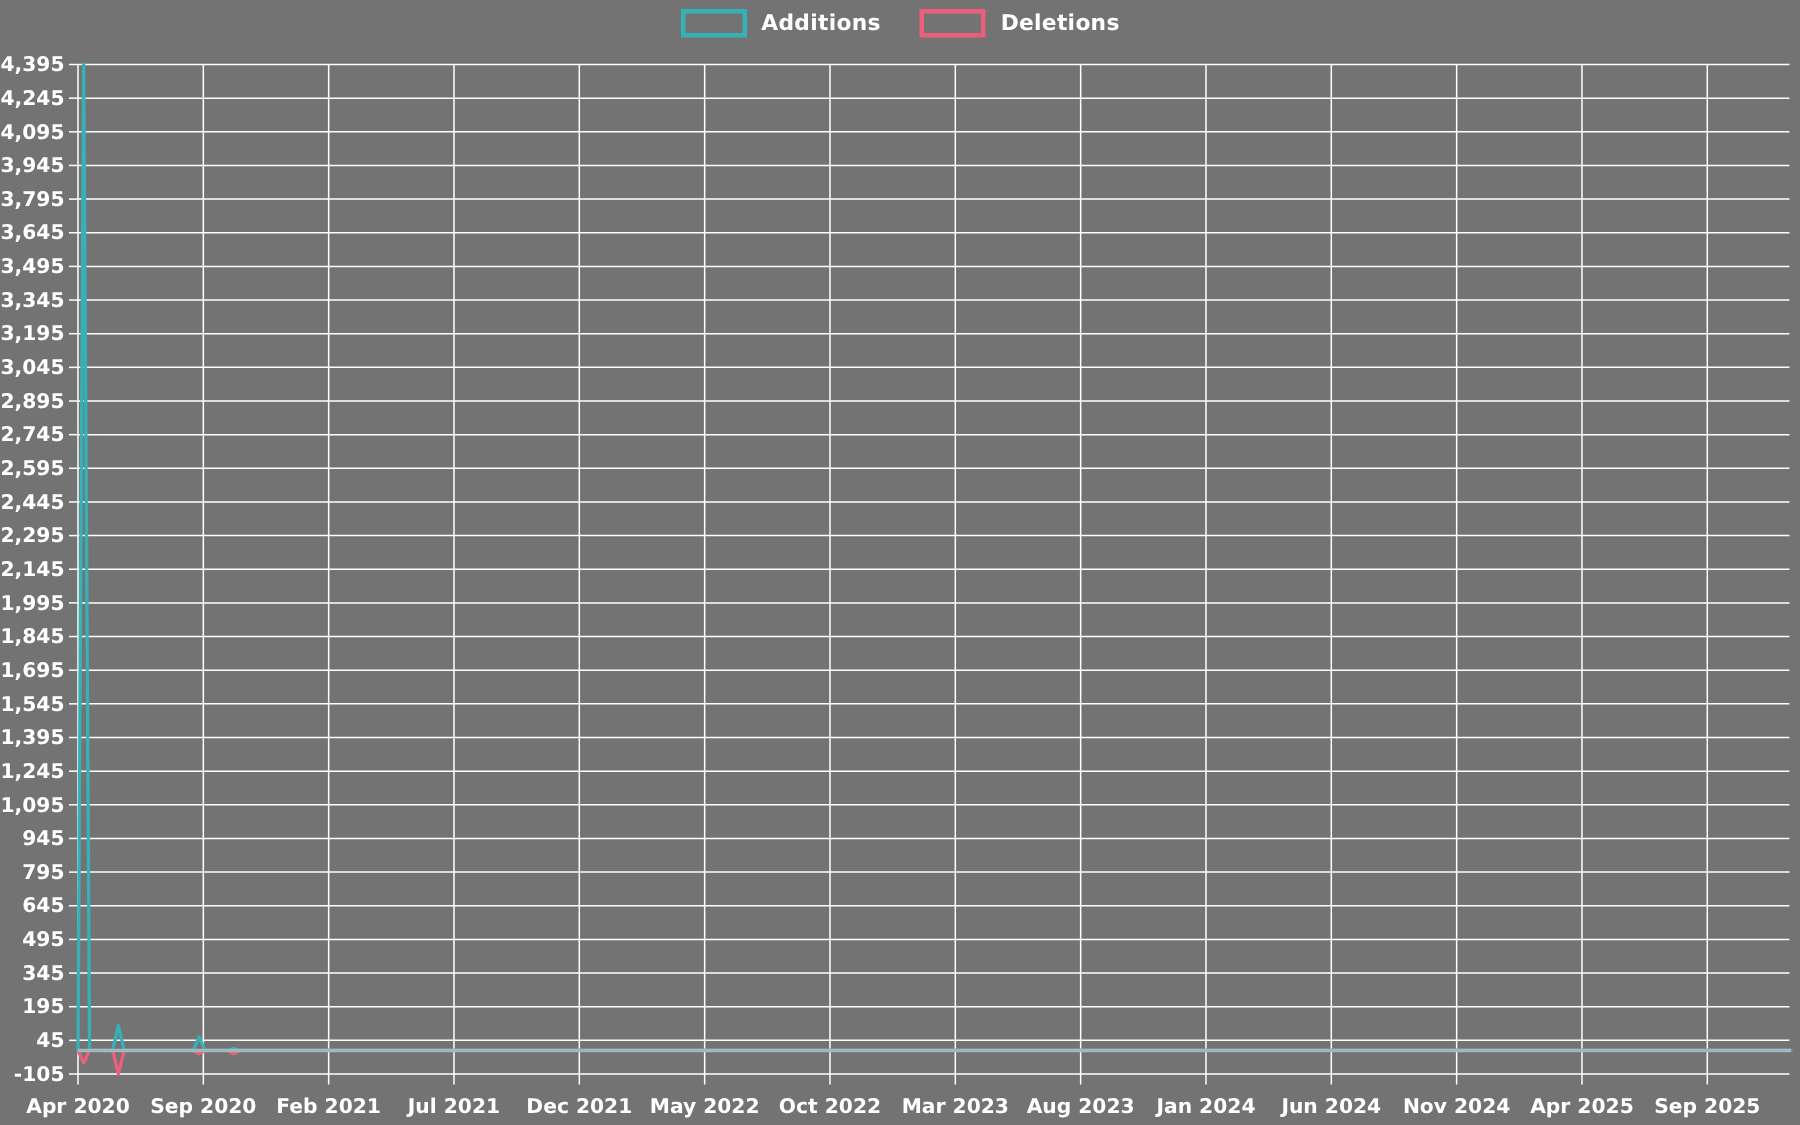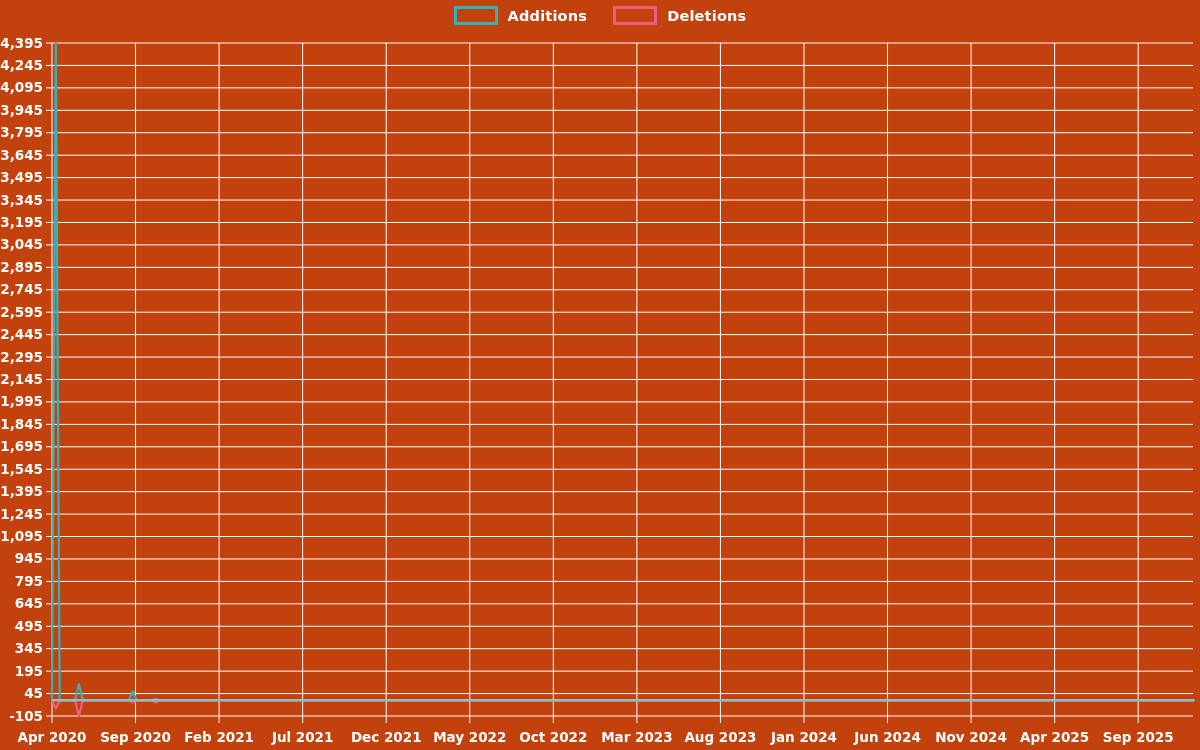--- a/index.html
+++ b/index.html
@@ -8,21 +8,21 @@
     background: #000000;
     width: 1200px;
     height: 750px;
     overflow: hidden;
     font-family: "DejaVu Sans", "Liberation Sans", sans-serif;
   }
   .stage {
     position: relative;
     width: 1200px;
     height: 750px;
-    background: #c2410c;
+    background: #737373;
   }
   .legend {
     position: absolute;
     top: 6px;
     left: 0;
     width: 100%;
     display: flex;
     justify-content: center;
     align-items: center;
     gap: 26px;

